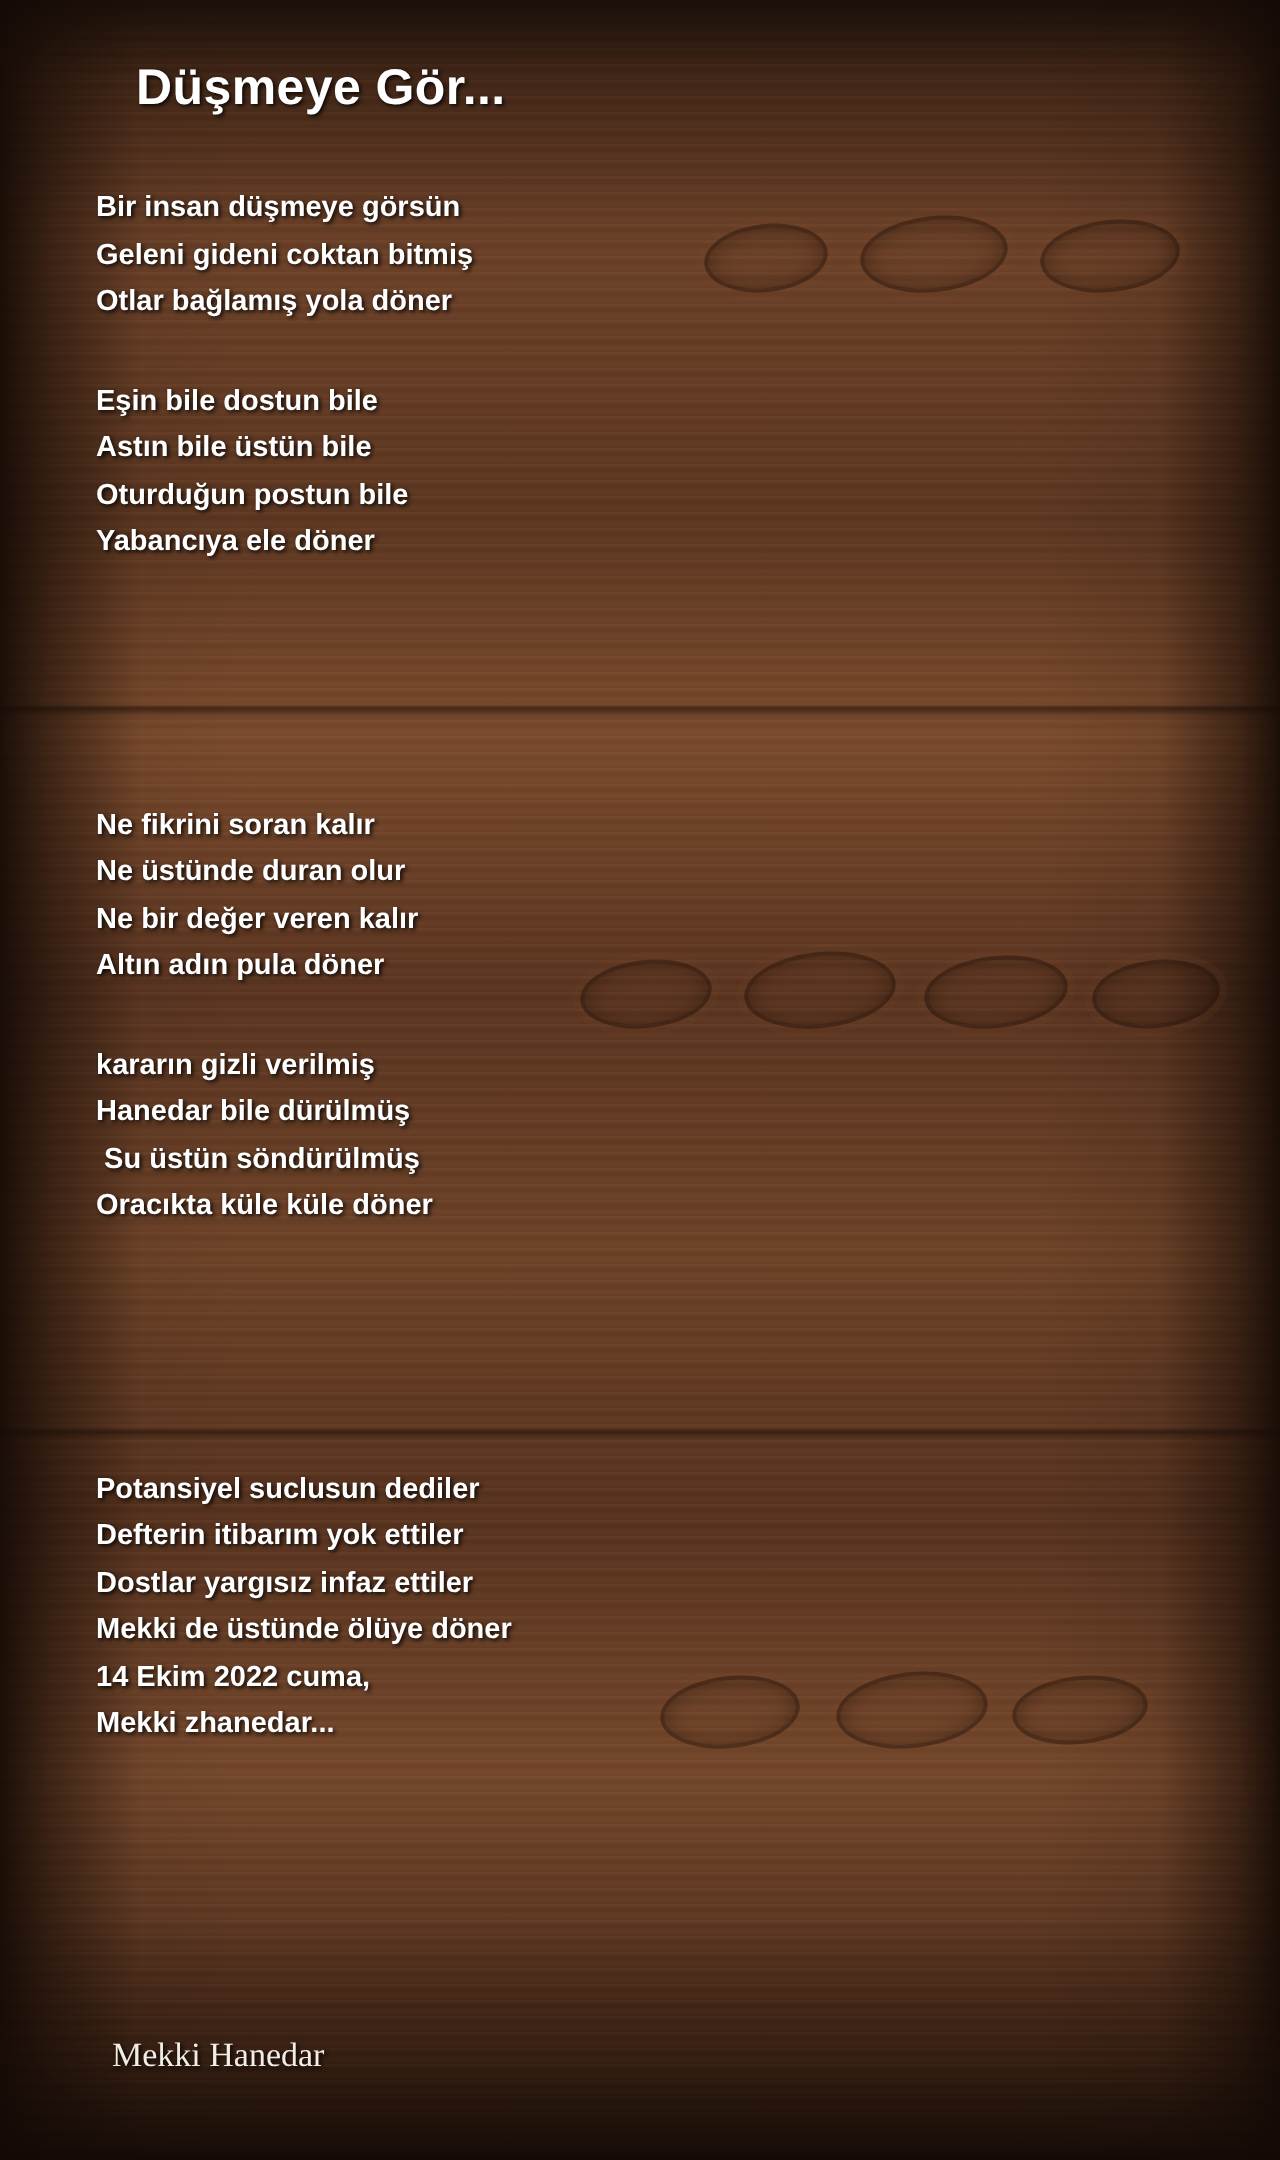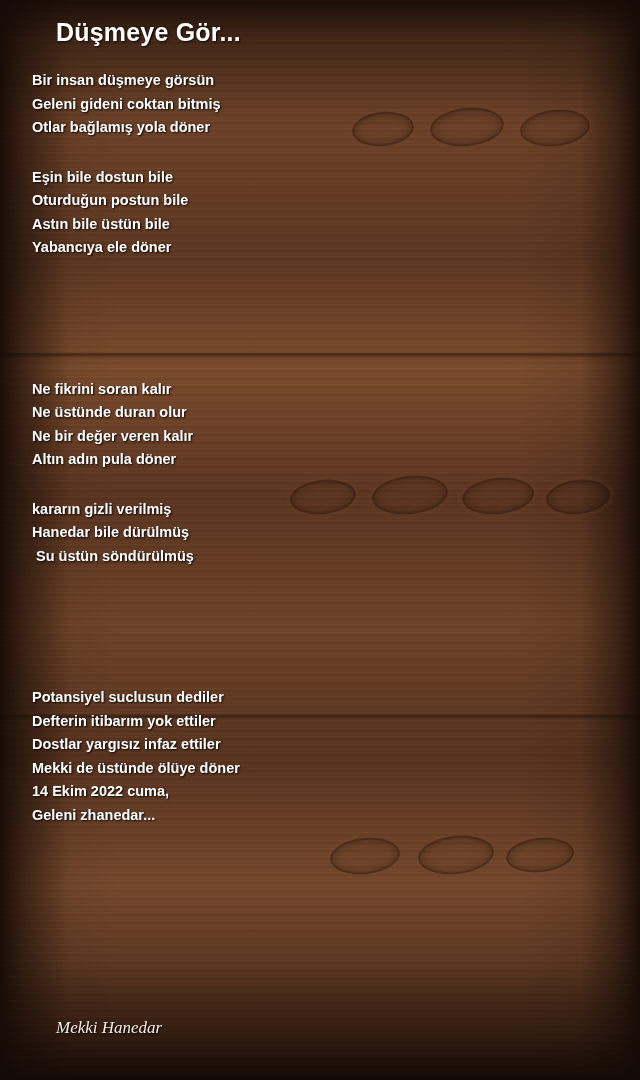--- a/index.html
+++ b/index.html
@@ -72,31 +72,31 @@
     transform: rotate(-6deg);
   }
 
   .content {
     position: relative;
     z-index: 3;
     padding: 18px 0 0 0;
   }
 
   .poem-title {
-    margin: 0;
+    margin: 12px;
     padding: 0 0 0 56px;
     font-size: 25px;
     font-weight: bold;
     color: #ffffff;
     letter-spacing: 0.2px;
     text-shadow: 1px 1px 2px rgba(0,0,0,0.85);
   }
 
   .stanzas {
-    padding: 22px 0 0 32px;
+    padding: 22px 0 0 48px;
   }
 
   .stanza {
     margin: 0 0 26px 0;
   }
   .stanza.gap-big {
     margin-bottom: 118px;
   }
   .line {
     font-size: 14.5px;
@@ -106,21 +106,20 @@
     white-space: pre;
     text-shadow: 1px 1px 2px rgba(0,0,0,0.9);
   }
 
   .author {
     position: absolute;
     left: 56px;
     bottom: 42px;
     z-index: 3;
     font-family: "Liberation Serif", serif;
-    font-style: italic;
     font-size: 17px;
     color: #f2ece4;
     text-shadow: 1px 1px 2px rgba(0,0,0,0.9);
     margin-top: 46px;
   }
 </style>
 </head>
 <body>
 
 <div class="poem-page">
@@ -144,44 +143,45 @@
     <div class="stanzas">
 
       <div class="stanza">
         <div class="line">Bir insan düşmeye görsün</div>
         <div class="line">Geleni gideni coktan bitmiş</div>
         <div class="line">Otlar bağlamış yola döner</div>
       </div>
 
       <div class="stanza gap-big">
         <div class="line">Eşin bile dostun bile</div>
+        <div class="line">Astın bile üstün bile</div>
         <div class="line">Oturduğun postun bile</div>
-        <div class="line">Astın bile üstün bile</div>
         <div class="line">Yabancıya ele döner</div>
       </div>
 
       <div class="stanza">
         <div class="line">Ne fikrini soran kalır</div>
         <div class="line">Ne üstünde duran olur</div>
         <div class="line">Ne bir değer veren kalır</div>
         <div class="line">Altın adın pula döner</div>
       </div>
 
       <div class="stanza gap-big">
         <div class="line">kararın gizli verilmiş</div>
         <div class="line">Hanedar bile dürülmüş</div>
         <div class="line"> Su üstün söndürülmüş</div>
+        <div class="line">Oracıkta küle küle döner</div>
       </div>
 
       <div class="stanza">
         <div class="line">Potansiyel suclusun dediler</div>
         <div class="line">Defterin itibarım yok ettiler</div>
         <div class="line">Dostlar yargısız infaz ettiler</div>
         <div class="line">Mekki de üstünde ölüye döner</div>
         <div class="line">14 Ekim 2022 cuma,</div>
-        <div class="line">Geleni zhanedar...</div>
+        <div class="line">Mekki zhanedar...</div>
       </div>
 
     </div>
   </div>
 
   <div class="author">Mekki Hanedar</div>
 </div>
 
 </body></html>

